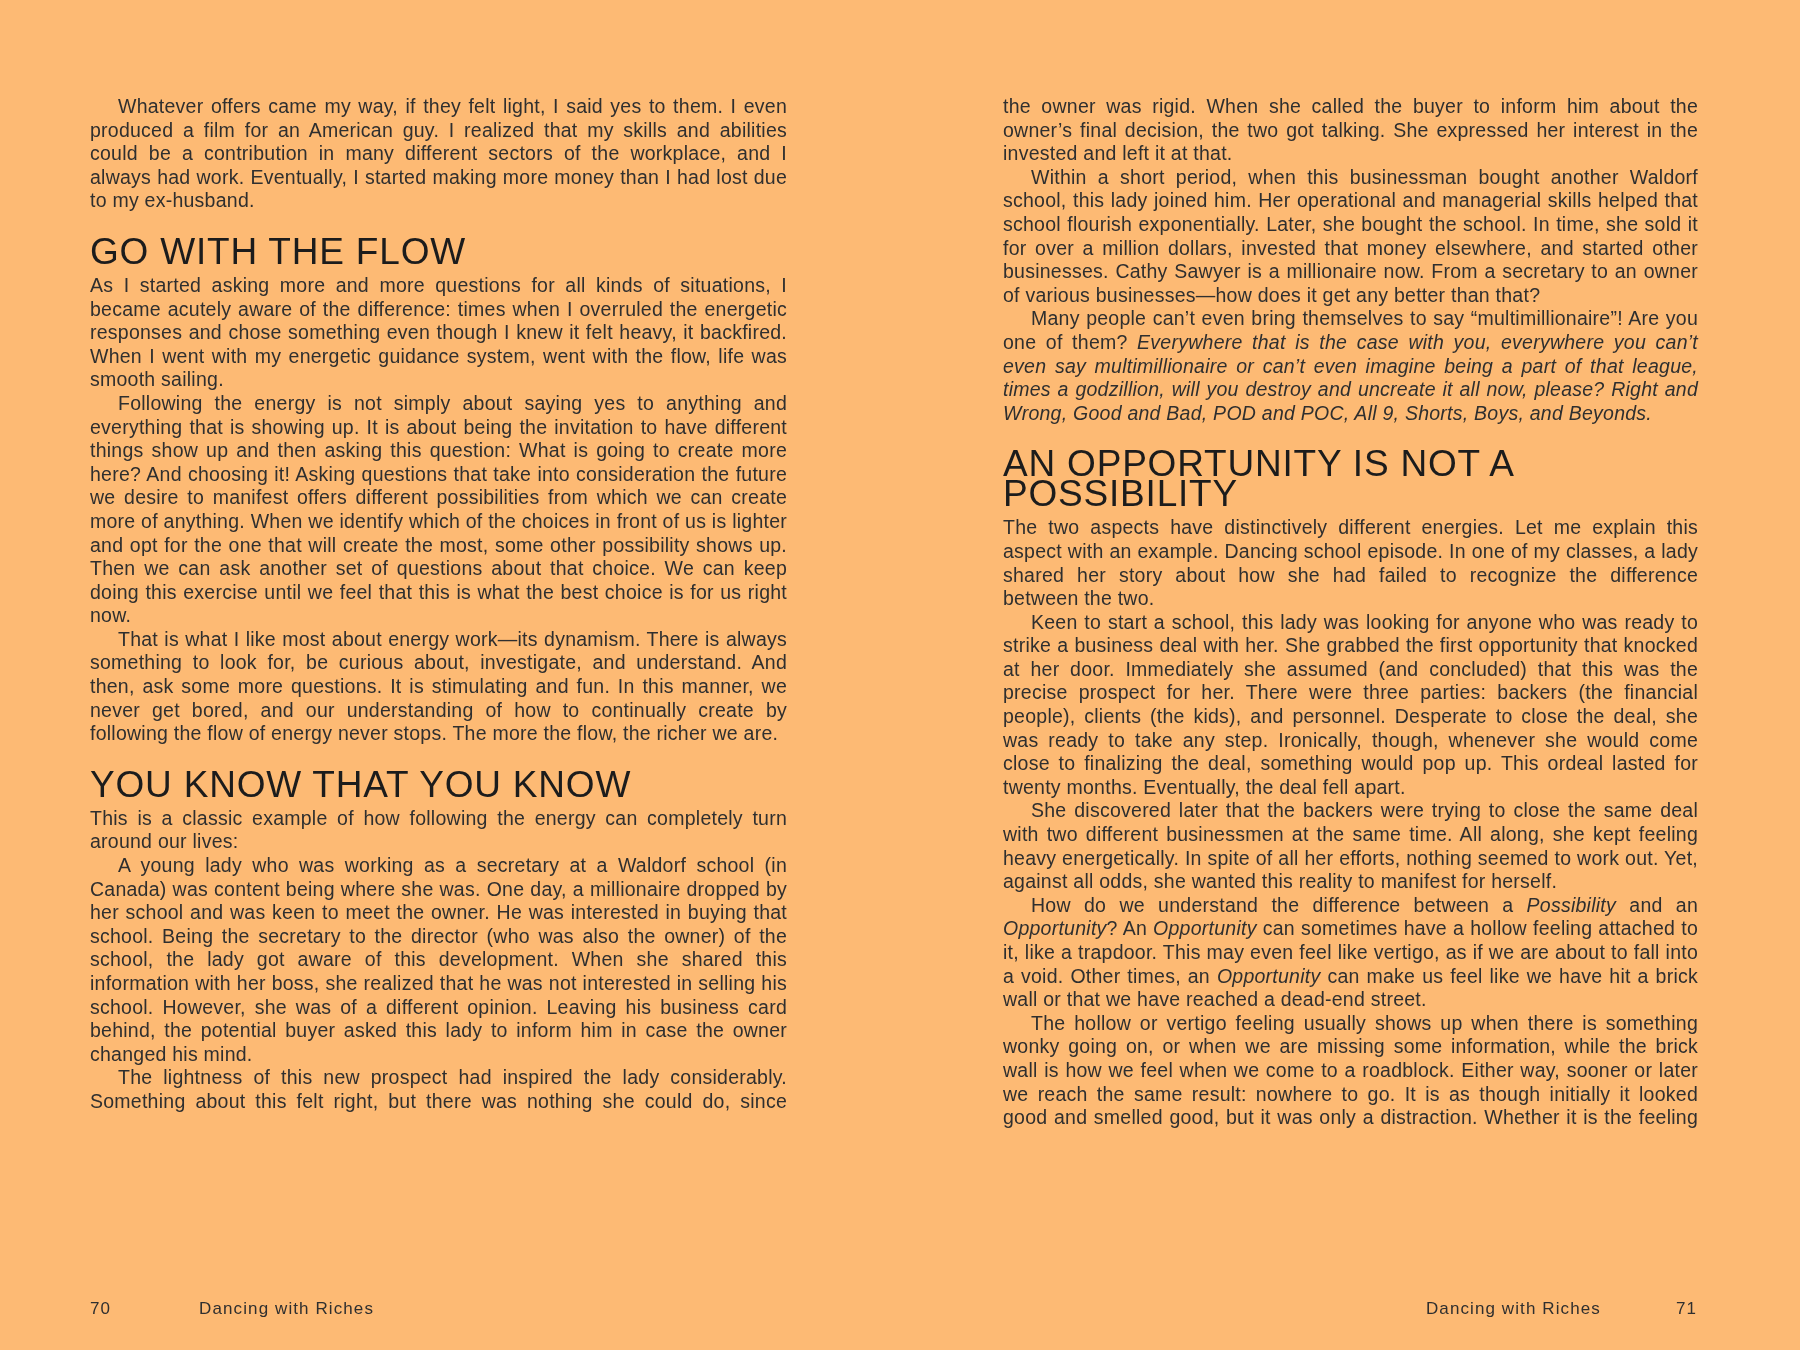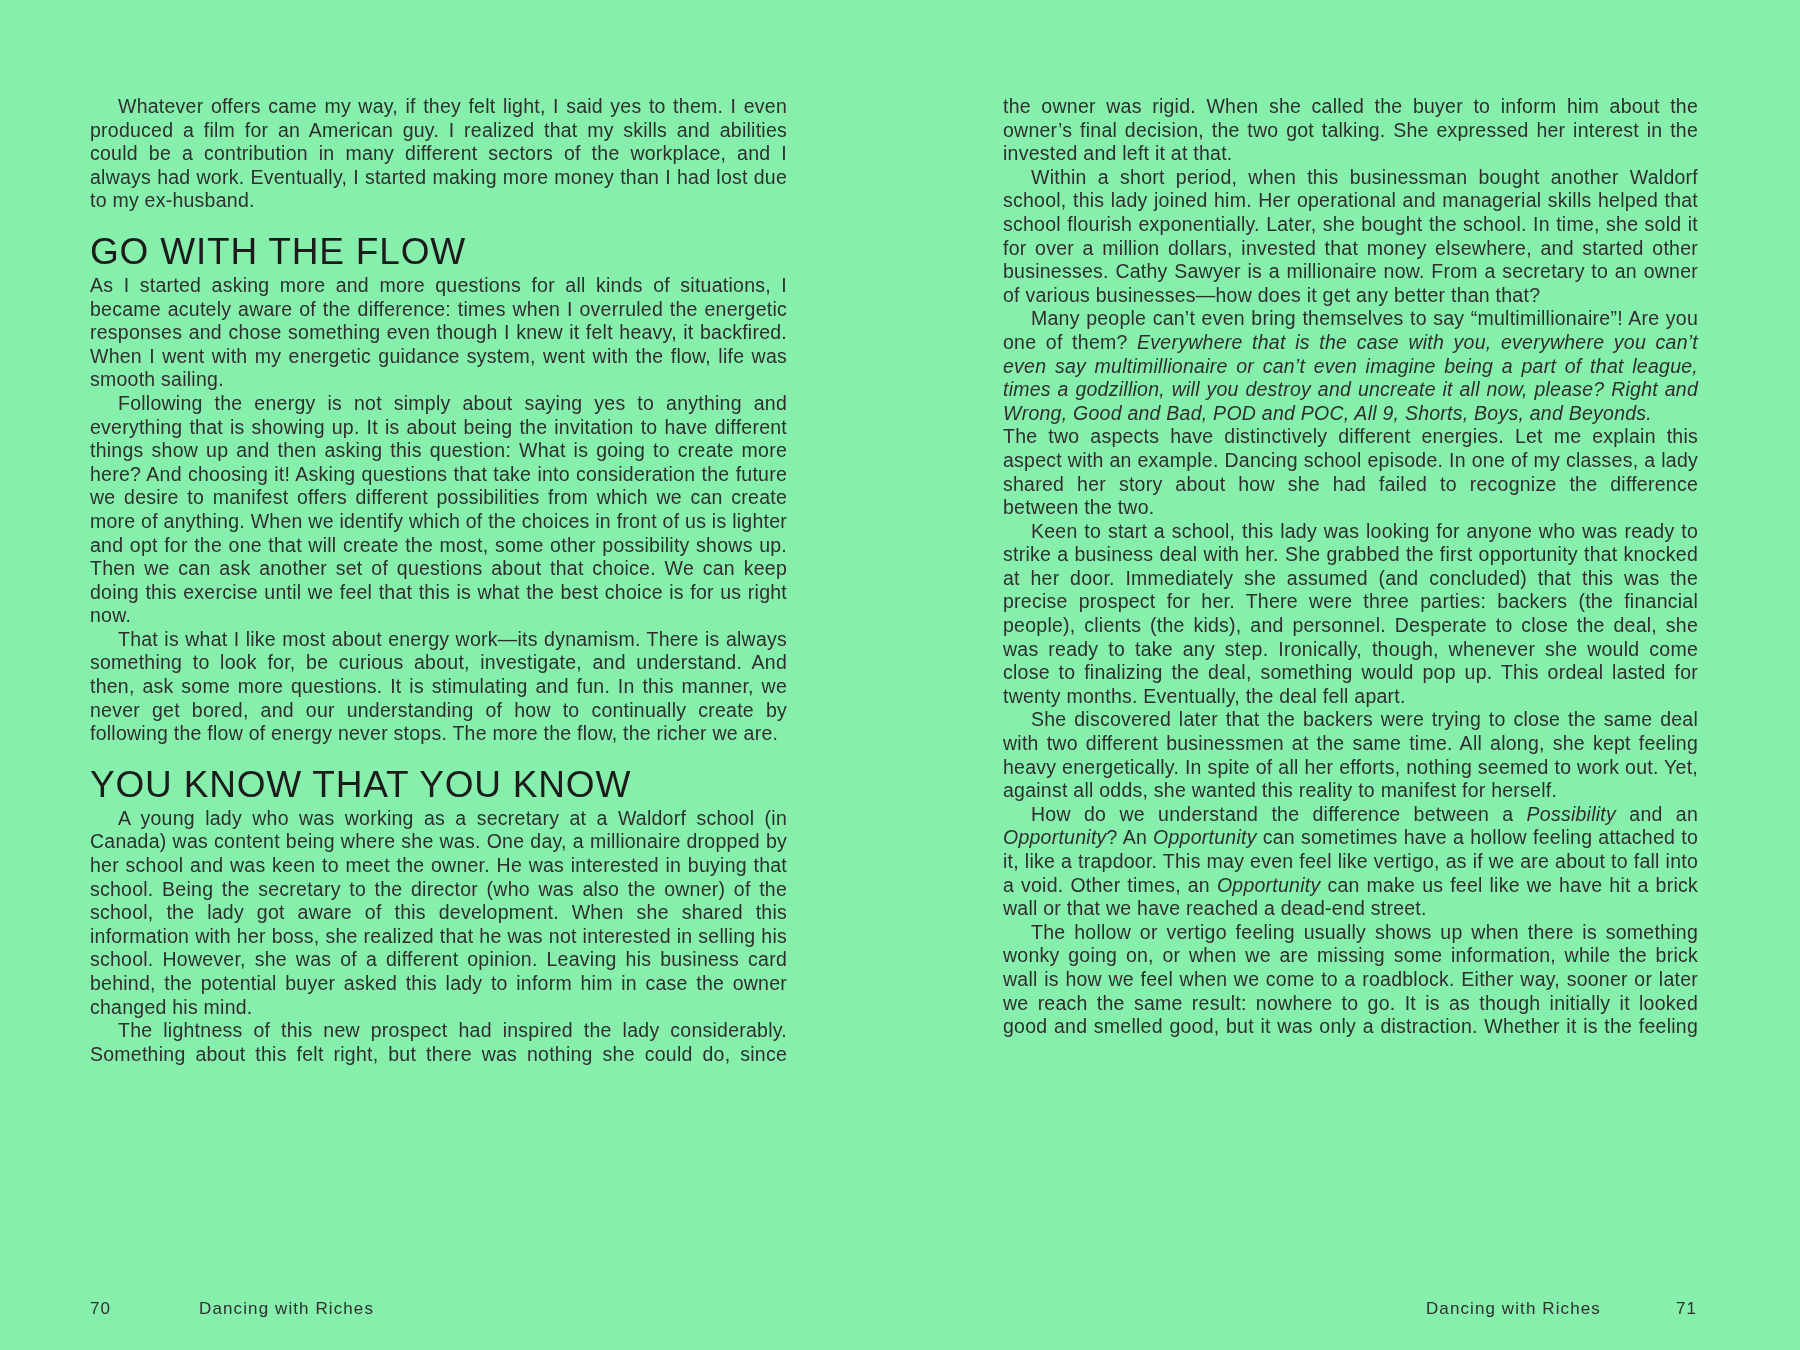--- a/index.html
+++ b/index.html
@@ -9,21 +9,21 @@
   }
   body {
     width: 1800px;
     height: 1350px;
     font-family: "Liberation Sans", sans-serif;
   }
   .spread {
     position: relative;
     width: 1800px;
     height: 1350px;
-    background: #86efac;
+    background: #fdba74;
     overflow: hidden;
   }
   .page {
     position: absolute;
     top: 0;
     width: 900px;
     height: 1350px;
   }
   .page-left  { left: 0; }
   .page-right { left: 900px; }
@@ -78,34 +78,36 @@
 <div class="spread">
 
   <section class="page page-left">
     <div class="column" id="left-col">
         <p class="para indent"><span>Whatever offers came my way, if they felt light, I said yes to them. I even produced a film for an American guy. I realized that my skills and abilities could be a contribution in many different sectors of the workplace, and I always had work. Eventually, I started making more money than I had lost due to my ex-husband.</span></p>
         <h2 class="section-heading">GO WITH THE FLOW</h2>
         <p class="para"><span>As I started asking more and more questions for all kinds of situations, I became acutely aware of the difference: times when I overruled the energetic responses and chose something even though I knew it felt heavy, it backfired. When I went with my energetic guidance system, went with the flow, life was smooth sailing.</span></p>
         <p class="para indent"><span>Following the energy is not simply about saying yes to anything and everything that is showing up. It is about being the invitation to have different things show up and then asking this question: What is going to create more here? And choosing it! Asking questions that take into consideration the future we desire to manifest offers different possibilities from which we can create more of anything. When we identify which of the choices in front of us is lighter and opt for the one that will create the most, some other possibility shows up. Then we can ask another set of questions about that choice. We can keep doing this exercise until we feel that this is what the best choice is for us right now.</span></p>
         <p class="para indent"><span>That is what I like most about energy work—its dynamism. There is always something to look for, be curious about, investigate, and understand. And then, ask some more questions. It is stimulating and fun. In this manner, we never get bored, and our understanding of how to continually create by following the flow of energy never stops. The more the flow, the richer we are.</span></p>
         <h2 class="section-heading">YOU KNOW THAT YOU KNOW</h2>
+        <p class="para"><span>This is a classic example of how following the energy can completely turn around our lives:</span></p>
         <p class="para indent"><span>A young lady who was working as a secretary at a Waldorf school (in Canada) was content being where she was. One day, a millionaire dropped by her school and was keen to meet the owner. He was interested in buying that school. Being the secretary to the director (who was also the owner) of the school, the lady got aware of this development. When she shared this information with her boss, she realized that he was not interested in selling his school. However, she was of a different opinion. Leaving his business card behind, the potential buyer asked this lady to inform him in case the owner changed his mind.</span></p>
         <p class="para indent flush-last"><span>The lightness of this new prospect had inspired the lady considerably. Something about this felt right, but there was nothing she could do, since</span></p>
       </div>
     <footer class="page-footer footer-left">
       <span class="page-number">70</span>
       <span class="running-title">Dancing with Riches</span>
     </footer>
   </section>
 
   <section class="page page-right">
     <div class="column" id="right-col">
         <p class="para"><span>the owner was rigid. When she called the buyer to inform him about the owner’s final decision, the two got talking. She expressed her interest in the invested and left it at that.</span></p>
         <p class="para indent"><span>Within a short period, when this businessman bought another Waldorf school, this lady joined him. Her operational and managerial skills helped that school flourish exponentially. Later, she bought the school. In time, she sold it for over a million dollars, invested that money elsewhere, and started other businesses. Cathy Sawyer is a millionaire now. From a secretary to an owner of various businesses—how does it get any better than that?</span></p>
         <p class="para indent"><span>Many people can’t even bring themselves to say “multimillionaire”! Are you one of them? </span><em>Everywhere that is the case with you, everywhere you can’t even say multimillionaire or can’t even imagine being a part of that league, times a godzillion, will you destroy and uncreate it all now, please? Right and Wrong, Good and Bad, POD and POC, All 9, Shorts, Boys, and Beyonds.</em></p>
+        <h2 class="section-heading">AN OPPORTUNITY IS NOT A POSSIBILITY</h2>
         <p class="para"><span>The two aspects have distinctively different energies. Let me explain this aspect with an example. Dancing school episode. In one of my classes, a lady shared her story about how she had failed to recognize the difference between the two.</span></p>
         <p class="para indent"><span>Keen to start a school, this lady was looking for anyone who was ready to strike a business deal with her. She grabbed the first opportunity that knocked at her door. Immediately she assumed (and concluded) that this was the precise prospect for her. There were three parties: backers (the financial people), clients (the kids), and personnel. Desperate to close the deal, she was ready to take any step. Ironically, though, whenever she would come close to finalizing the deal, something would pop up. This ordeal lasted for twenty months. Eventually, the deal fell apart.</span></p>
         <p class="para indent"><span>She discovered later that the backers were trying to close the same deal with two different businessmen at the same time. All along, she kept feeling heavy energetically. In spite of all her efforts, nothing seemed to work out. Yet, against all odds, she wanted this reality to manifest for herself.</span></p>
         <p class="para indent"><span>How do we understand the difference between a </span><em>Possibility</em><span> and an </span><em>Opportunity</em><span>? An </span><em>Opportunity</em><span> can sometimes have a hollow feeling attached to it, like a trapdoor. This may even feel like vertigo, as if we are about to fall into a void. Other times, an </span><em>Opportunity</em><span> can make us feel like we have hit a brick wall or that we have reached a dead-end street.</span></p>
         <p class="para indent flush-last"><span>The hollow or vertigo feeling usually shows up when there is something wonky going on, or when we are missing some information, while the brick wall is how we feel when we come to a roadblock. Either way, sooner or later we reach the same result: nowhere to go. It is as though initially it looked good and smelled good, but it was only a distraction. Whether it is the feeling</span></p>
       </div>
     <footer class="page-footer footer-right">
       <span class="running-title">Dancing with Riches</span>
       <span class="page-number">71</span>
     </footer>

